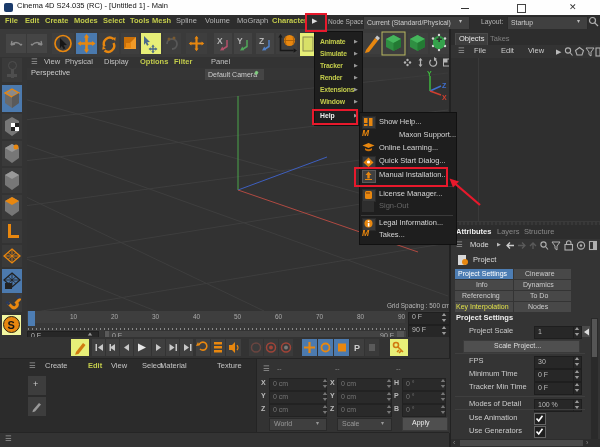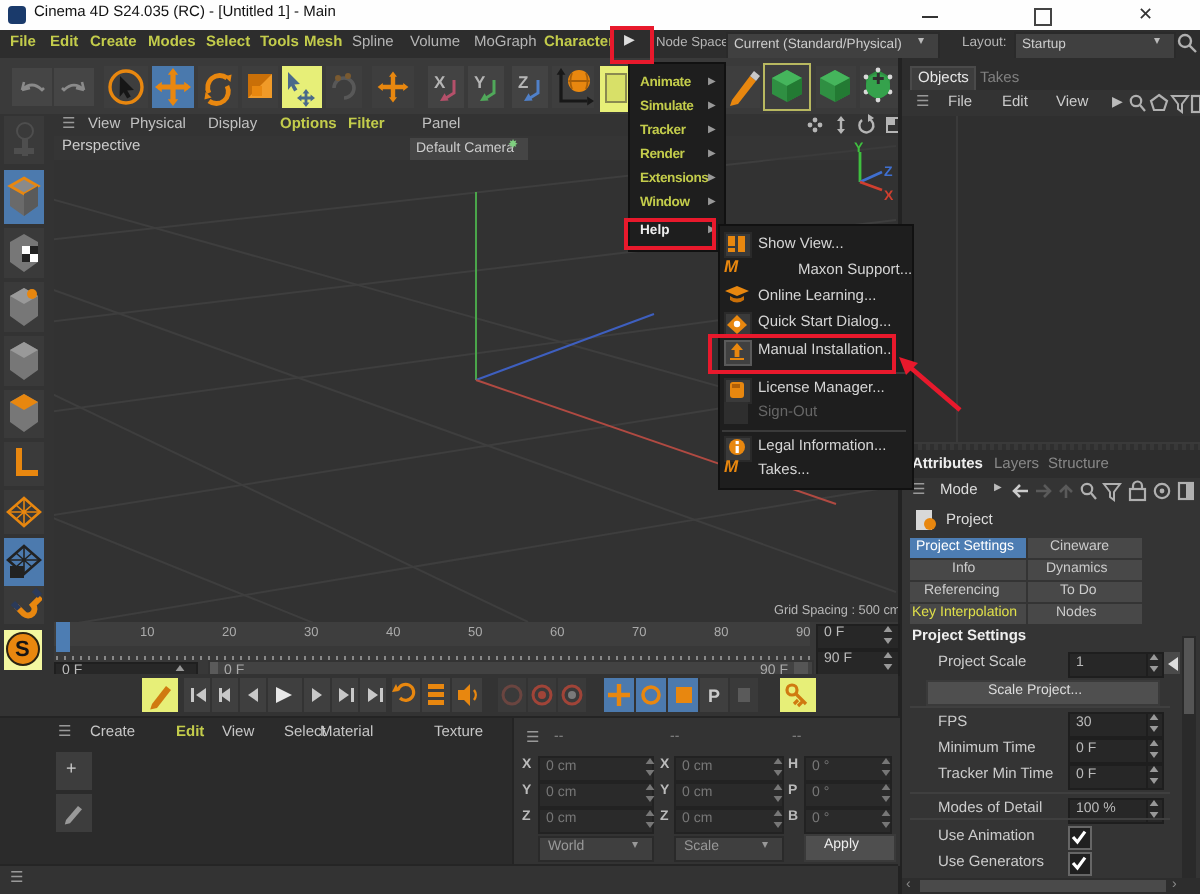--- a/index.html
+++ b/index.html
@@ -630,21 +630,21 @@
 <div class="t" style="left:320px;top:112px;font-size:6.8px;font-weight:bold;color:#eee;">Help</div>
 <div class="t" style="left:354px;top:113px;font-size:5px;color:#999;">▶</div>
 
 <div class="abs" style="left:359px;top:112px;width:96px;height:131px;background:#1e1e1e;border:1px solid #111;"></div>
 <div class="abs" style="left:362px;top:116px;width:12px;height:11px;background:#3a3a3a;border:1px solid #2a2a2a;"></div>
 <svg class="abs" style="left:363px;top:117px;" width="11" height="10" viewBox="0 0 11 10">
 <rect x="1" y="1" width="3.5" height="5" fill="#e8870f"></rect>
       <rect x="6" y="1" width="3.5" height="8" fill="#e8870f"></rect>
 <rect x="1" y="7" width="3.5" height="2" fill="#e8870f"></rect>
     </svg>
-<div class="t" style="left:379px;top:118px;font-size:7.5px;color:#d5d5d5;">Show View...</div>
+<div class="t" style="left:379px;top:118px;font-size:7.5px;color:#d5d5d5;">Show Help...</div>
 <div class="t" style="left:362px;top:129px;font-size:8.5px;font-weight:bold;color:#e8870f;font-style:italic;">M</div>
 <div class="t" style="left:379px;top:131px;font-size:7.5px;color:#d5d5d5;margin-left:20px;">Maxon Support...</div>
 <svg class="abs" style="left:362px;top:142px;" width="13" height="12" viewBox="0 0 13 12">
 <path d="M6.5,1 l6,2.5 -6,2.5 -6,-2.5 z" fill="#e8870f"></path>
 <path d="M3,6 v2 q3.5,2.5 7,0 v-2 q-3.5,2.5 -7,0 z" fill="#c96f08"></path>
     </svg>
 <div class="t" style="left:379px;top:144px;font-size:7.5px;color:#d5d5d5;">Online Learning...</div>
 <div class="abs" style="left:362px;top:156px;width:12px;height:11px;background:#3a3a3a;border:1px solid #2a2a2a;"></div>
 <svg class="abs" style="left:363px;top:157px;" width="11" height="10" viewBox="0 0 11 10">
 <path d="M5.5,0.5 l5,5 -5,4.5 -5,-4.5 z" fill="#e8870f"></path>

